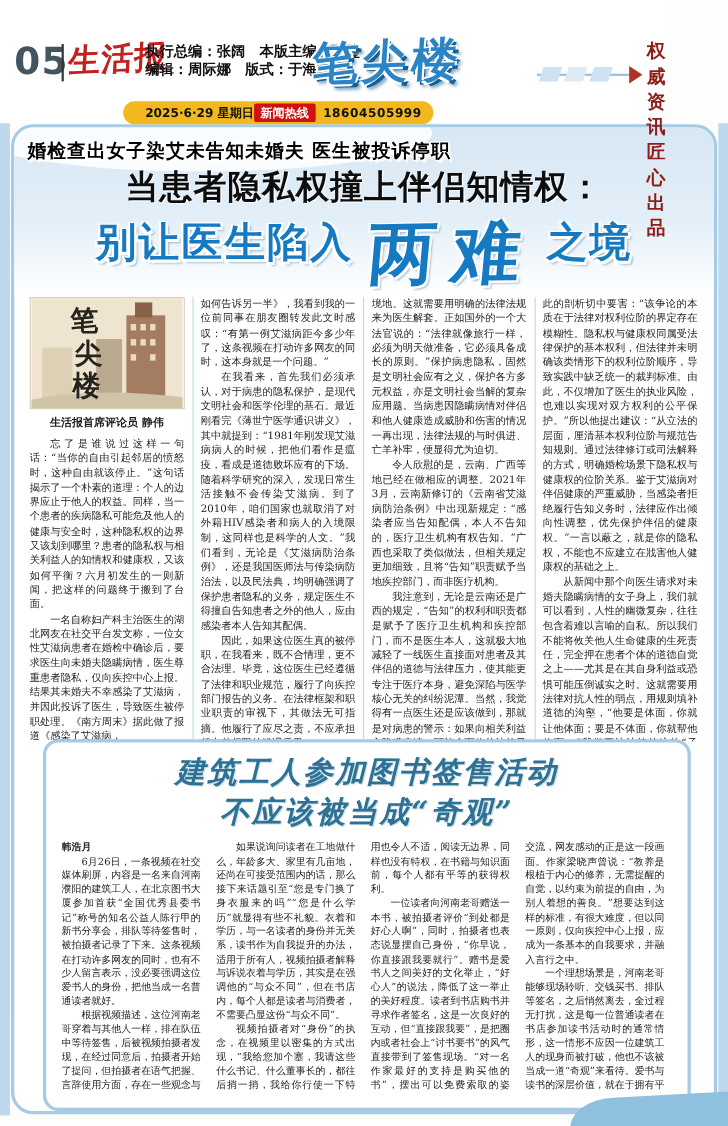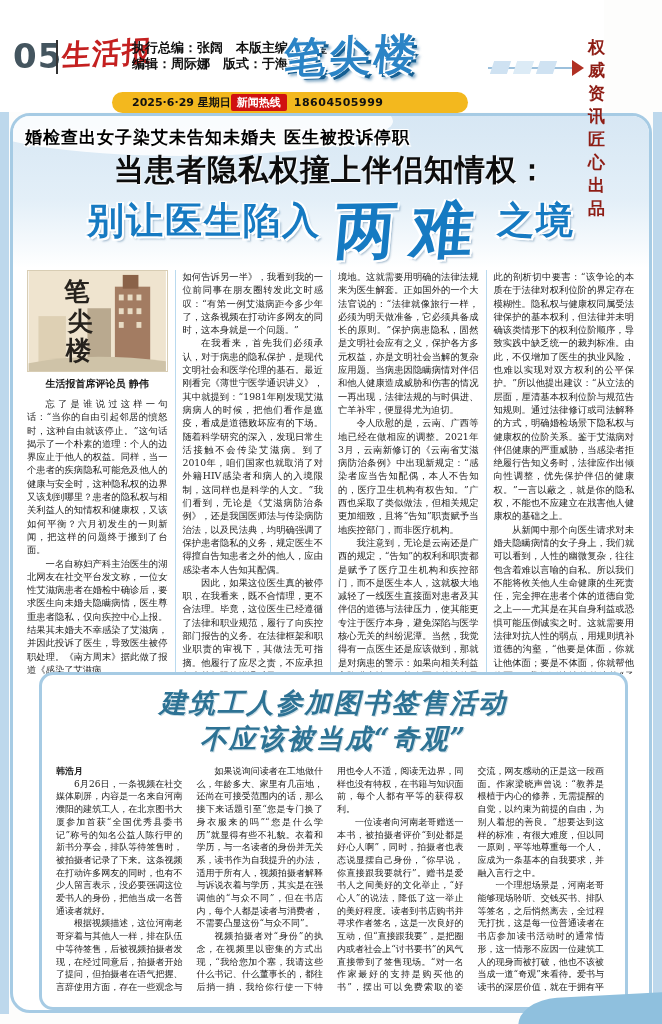--- a/index.html
+++ b/index.html
@@ -37,21 +37,21 @@
   .arrow-graphic{position:absolute;left:488px;top:60px;width:96px;height:16px;}
   .arrow-line{position:absolute;left:0;top:7px;width:86px;height:2px;background:#9cc0dc;}
   .arrow-box{position:absolute;top:1px;width:17px;height:13px;background:#cfe2f2;transform:skewX(-18deg);}
   .arrow-box.b1{left:4px;} .arrow-box.b2{left:27px;background:#dcebf6;} .arrow-box.b3{left:50px;}
   .arrow-head{
     position:absolute;left:84px;top:0;width:0;height:0;
     border-left:12px solid #b03023;border-top:8px solid transparent;border-bottom:8px solid transparent;
   }
   .slogan{position:absolute;left:588px;top:36px;font-size:17px;line-height:23px;font-weight:900;color:#8e1d15;letter-spacing:2px;}
   .hotline-bar{
-    position:absolute;left:112px;top:92px;width:356px;height:21px;background:#f3b81e;border-radius:11px;
+    position:absolute;left:112px;top:92px;width:282px;height:21px;background:#f3b81e;border-radius:11px;
     display:flex;align-items:center;font-size:11px;font-weight:700;color:#111;z-index:3;
     font-family:"DejaVu Sans","Liberation Sans",sans-serif;
   }
   .hotline-bar .date{margin-left:20px;}
   .hotline-tag{background:#d01111;color:#fff;padding:1px 6px;border-radius:2px;}
   .hotline-num{margin-left:7px;letter-spacing:.5px;}
   
   .main-box{
     position:absolute;left:10px;top:113px;width:642px;height:900px;background:#fff;
     border:3px solid #a6cbe4;border-radius:20px;box-sizing:border-box;z-index:1;overflow:hidden;
@@ -212,20 +212,20 @@
       <div class="col2">
         <p class="ind">如果说询问读者在工地做什么，年龄多大、家里有几亩地，还尚在可接受范围内的话，那么接下来话题引至“您是专门换了身衣服来的吗”“您是什么学历”就显得有些不礼貌。衣着和学历，与一名读者的身份并无关系，读书作为自我提升的办法，适用于所有人，视频拍摄者解释与诉说衣着与学历，其实是在强调他的“与众不同”，但在书店内，每个人都是读者与消费者，不需要凸显这份“与众不同”。</p>
         <p class="ind">视频拍摄者对“身份”的执念，在视频里以密集的方式出现，“我给您加个塞，我请这些什么书记、什么董事长的，都往后捎一捎，我给你行使一下特权”，这句话在透露现场其他读者的身份与地位，但这种“来超一种”的代言，并不见得会让那些读者觉得舒服。对于“特权”一词的使</p>
       </div>
       <div class="col2">
         <p>用也令人不适，阅读无边界，同样也没有特权，在书籍与知识面前，每个人都有平等的获得权利。</p>
         <p class="ind">一位读者向河南老哥赠送一本书，被拍摄者评价“到处都是好心人啊”，同时，拍摄者也表态说显摆自己身份，“你早说，你直接跟我要就行”。赠书是爱书人之间美好的文化举止，“好心人”的说法，降低了这一举止的美好程度。读者到书店购书并寻求作者签名，这是一次良好的互动，但“直接跟我要”，是把圈内或者社会上“讨书要书”的风气直接带到了签售现场。“对一名作家最好的支持是购买他的书”，摆出可以免费索取的姿态，消解了自愿消费、平等参与的意义。</p>
 
       </div>
       <div class="col2">
-        <p>交流，网友感动的正是这一段画面。作家梁晓声曾说：“教养是根植于内心的修养，无需提醒的自觉，以约束为前提的自由，为别人着想的善良。”想要达到这样的标准，有很大难度，但以同一原则，平等地尊重每一个人，应成为一条基本的自我要求，并融入言行之中。</p>
+        <p>交流，网友感动的正是这一段画面。作家梁晓声曾说：“教养是根植于内心的修养，无需提醒的自觉，以约束为前提的自由，为别人着想的善良。”想要达到这样的标准，有很大难度，但以同一原则，仅向疾控中心上报，应成为一条基本的自我要求，并融入言行之中。</p>
         <p class="ind">一个理想场景是，河南老哥能够现场聆听、交钱买书、排队等签名，之后悄然离去，全过程无打扰，这是每一位普通读者在书店参加读书活动时的通常情形，这一情形不应因一位建筑工人的现身而被打破，他也不该被当成一道“奇观”来看待。爱书与读书的深层价值，就在于拥有平视世界并深刻理解世界的眼光与能力，期望这条刷屏的视频能使更多人知晓这个道理。</p>
 
       </div>
     </div>
   </div>
 
 </div>
 
 </body></html>

